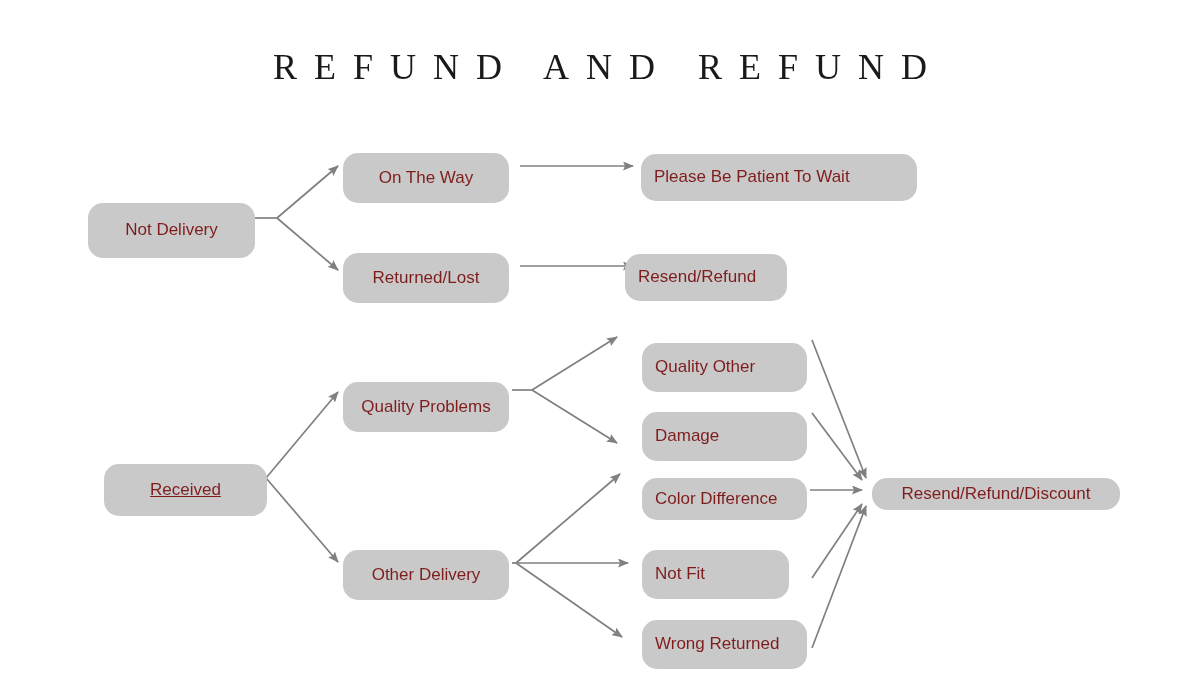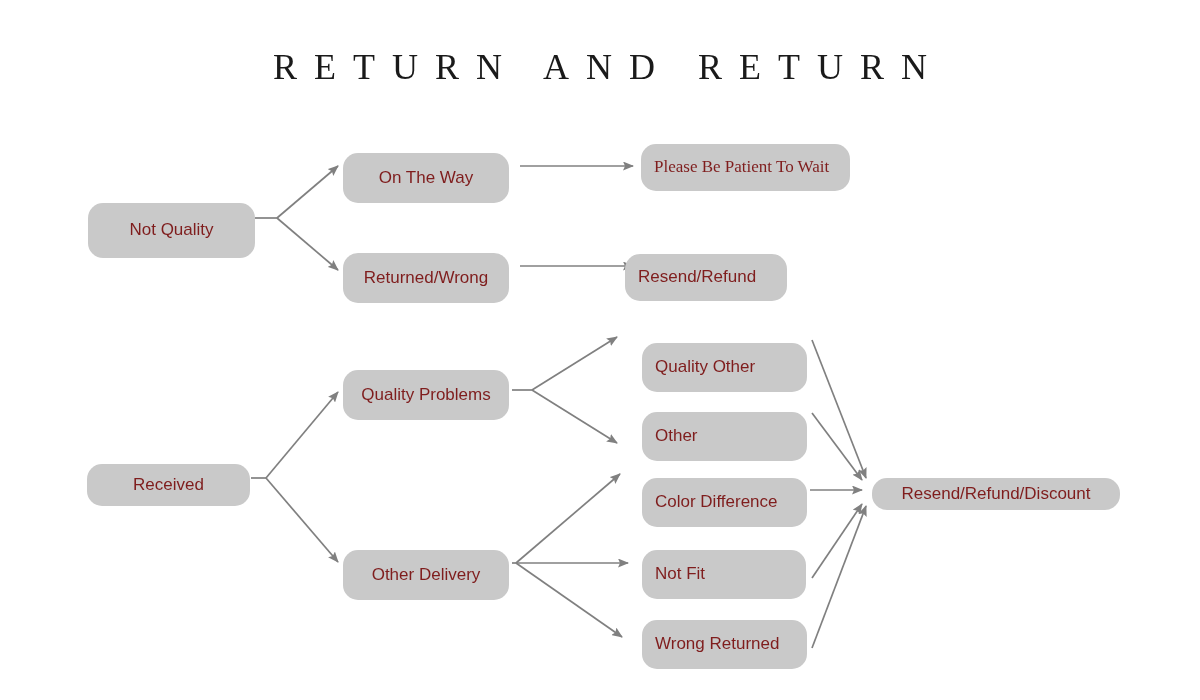--- a/index.html
+++ b/index.html
@@ -57,21 +57,21 @@
     margin-top: 12px;
   }
   .node.center { justify-content: center; }
   .node.left { justify-content: flex-start; padding-left: 13px; }
 </style>
 </head>
 <body>
 
 <div id="canvas">
 
-  <div id="title">RETURN AND RETURN</div>
+  <div id="title">REFUND AND REFUND</div>
 
   <svg id="edges" viewBox="0 0 1200 700" width="1200" height="700" xmlns="http://www.w3.org/2000/svg">
     <defs>
       <marker id="ah" markerWidth="11" markerHeight="9" refX="10" refY="4.5" orient="auto" markerUnits="userSpaceOnUse">
         <path d="M0,0 L11,4.5 L0,9 L2,4.5 Z" fill="#808080"></path>
       </marker>
     </defs>
 
     <g stroke="#808080" stroke-width="1.7" fill="none" marker-end="url(#ah)">
 
@@ -98,64 +98,64 @@
 
       <path d="M812,340 L866,478"></path>
       <path d="M812,413 L862,480"></path>
       <path d="M810,490 L862,490"></path>
       <path d="M812,578 L862,504"></path>
       <path d="M812,648 L866,506"></path>
     </g>
   </svg>
 
   <div class="node center" style="left:88px; top:191px; width:167px; height:55px;">
-    <span>Not Quality</span>
+    <span>Not Delivery</span>
   </div>
 
-  <div class="node center" style="left:87px; top:452px; width:163px; height:42px;">
+  <div class="node center" style="left:104px; top:452px; width:163px; height:52px;text-decoration:underline;">
     <span>Received</span>
   </div>
 
   <div class="node center" style="left:343px; top:141px; width:166px; height:50px;">
     <span>On The Way</span>
   </div>
 
   <div class="node center" style="left:343px; top:241px; width:166px; height:50px;">
-    <span>Returned/Wrong</span>
+    <span>Returned/Lost</span>
   </div>
 
-  <div class="node center" style="left:343px; top:358px; width:166px; height:50px;">
+  <div class="node center" style="left:343px; top:370px; width:166px; height:50px;">
     <span>Quality Problems</span>
   </div>
 
   <div class="node center" style="left:343px; top:538px; width:166px; height:50px;">
     <span>Other Delivery</span>
   </div>
 
-  <div class="node left" style="left:641px; top:132px; width:209px; height:47px;font-family:Liberation Serif, serif;">
+  <div class="node left" style="left:641px; top:142px; width:276px; height:47px;">
     <span>Please Be Patient To Wait</span>
   </div>
 
   <div class="node left" style="left:625px; top:242px; width:162px; height:47px;">
     <span>Resend/Refund</span>
   </div>
 
   <div class="node left" style="left:642px; top:331px; width:165px; height:49px;">
     <span>Quality Other</span>
   </div>
 
   <div class="node left" style="left:642px; top:400px; width:165px; height:49px;">
-    <span>Other</span>
+    <span>Damage</span>
   </div>
 
-  <div class="node left" style="left:642px; top:466px; width:165px; height:49px;">
+  <div class="node left" style="left:642px; top:466px; width:165px; height:42px;">
     <span>Color Difference</span>
   </div>
 
-  <div class="node left" style="left:642px; top:538px; width:164px; height:49px;">
+  <div class="node left" style="left:642px; top:538px; width:147px; height:49px;">
     <span>Not Fit</span>
   </div>
 
   <div class="node left" style="left:642px; top:608px; width:165px; height:49px;">
     <span>Wrong Returned</span>
   </div>
 
   <div class="node center" style="left:872px; top:466px; width:248px; height:32px;">
     <span>Resend/Refund/Discount</span>
   </div>

